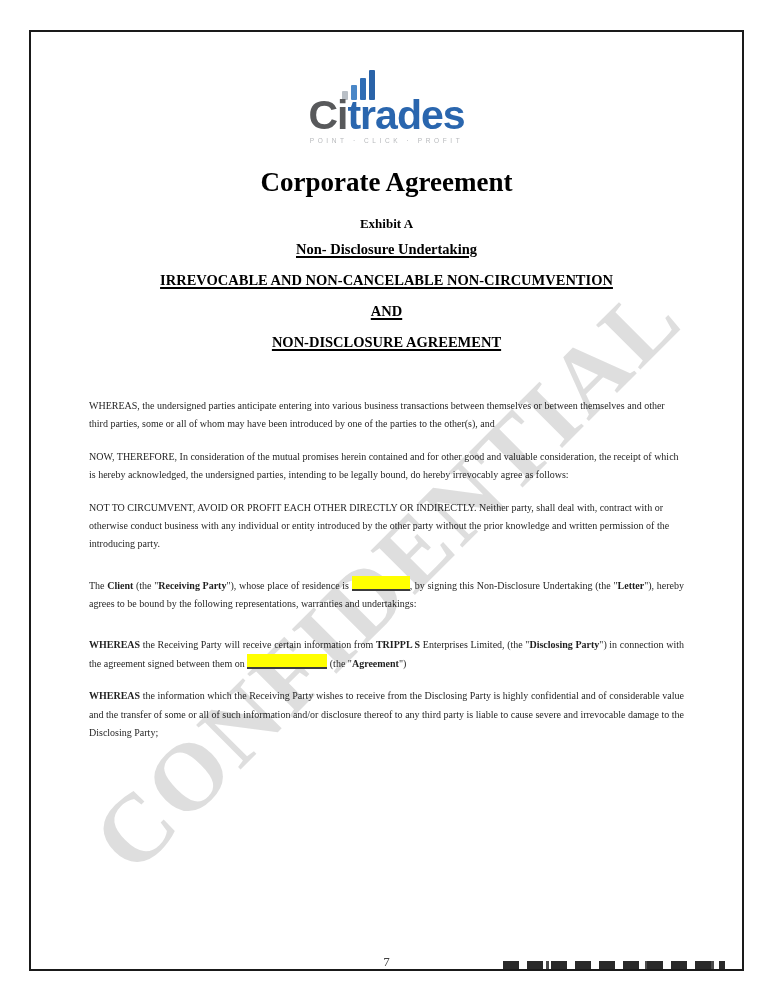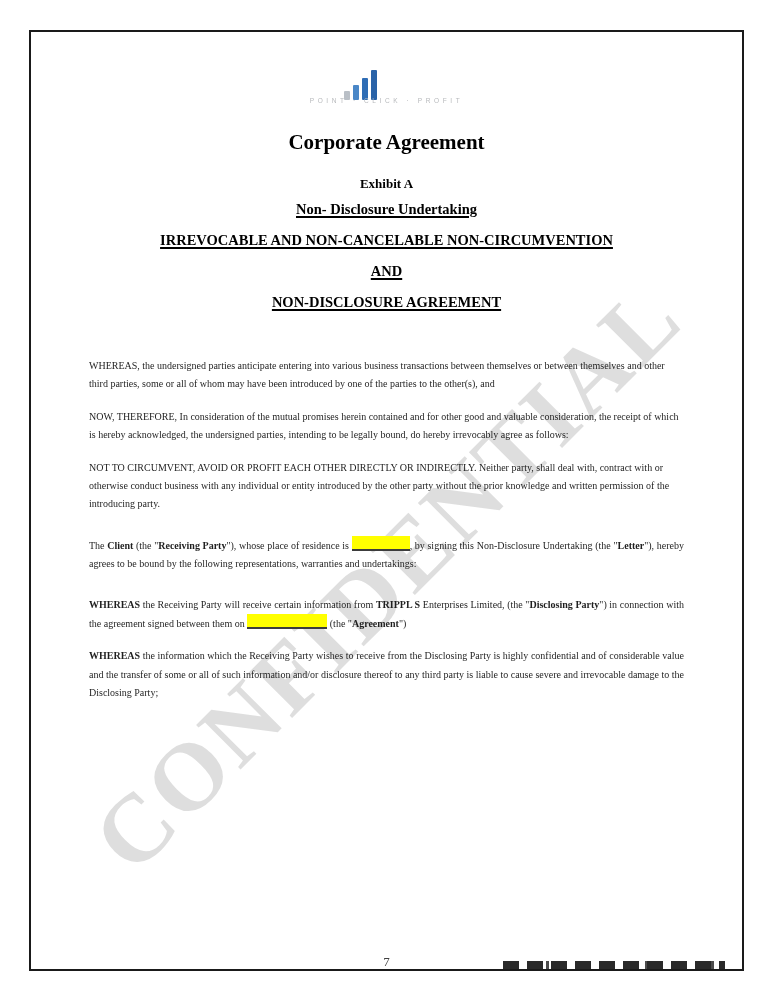--- a/index.html
+++ b/index.html
@@ -24,21 +24,21 @@
   .logo-bars .b3{height:22px;background:#2f6db5;}
   .logo-bars .b4{height:30px;background:#2a63a8;}
   .logo-text{font-family:"Liberation Sans",sans-serif;font-weight:700;font-size:41px;
              line-height:40px;letter-spacing:-1px;}
   .lg-gray{color:#58595b;}
   .lg-blue{color:#2a66ae;}
   .logo-tagline{font-family:"Liberation Sans",sans-serif;font-size:6.5px;letter-spacing:3.6px;
                 color:#b7b9bc;text-align:center;margin-top:2px;white-space:nowrap;}
   
   h1,h2,h3{margin:0;text-align:center;color:#000;}
-  h1{margin-top:20px;font-size:21px;line-height:30px;font-weight:700;}
+  h1{margin-top:20px;font-size:27px;line-height:30px;font-weight:700;}
   h2{margin-top:18px;font-size:13px;line-height:18px;font-weight:700;}
   h3{font-size:14.5px;line-height:18px;font-weight:700;}
   .u{text-decoration:underline;text-decoration-thickness:1.5px;text-underline-offset:2px;}
   .h-sub1{margin-top:7px;}
   .h-sub2{margin-top:13px;}
   .h-sub3{margin-top:13px;}
   .h-sub4{margin-top:13px;}
   
   .body{margin-top:46px;font-size:10px;line-height:18.4px;color:#1f1f1f;}
   .body p{margin:0 0 14px 0;text-align:left;}
@@ -65,20 +65,21 @@
     <div class="content">
 
       <div class="logo">
         <div class="logo-inner">
           <div class="logo-bars">
             <i class="b1"></i>
               <i class="b2"></i>
               <i class="b3"></i>
               <i class="b4"></i>
           </div>
+          <div class="logo-text"><span class="lg-gray">Ci</span><span class="lg-blue">trades</span></div>
           <div class="logo-tagline">POINT · CLICK · PROFIT</div>
         </div>
       </div>
 
       <h1>Corporate Agreement</h1>
       <h2>Exhibit A</h2>
       <h3 class="u h-sub1">Non- Disclosure Undertaking</h3>
       <h3 class="u h-sub2">IRREVOCABLE AND NON-CANCELABLE NON-CIRCUMVENTION</h3>
       <h3 class="u h-sub3">AND</h3>
       <h3 class="u h-sub4">NON-DISCLOSURE AGREEMENT</h3>

